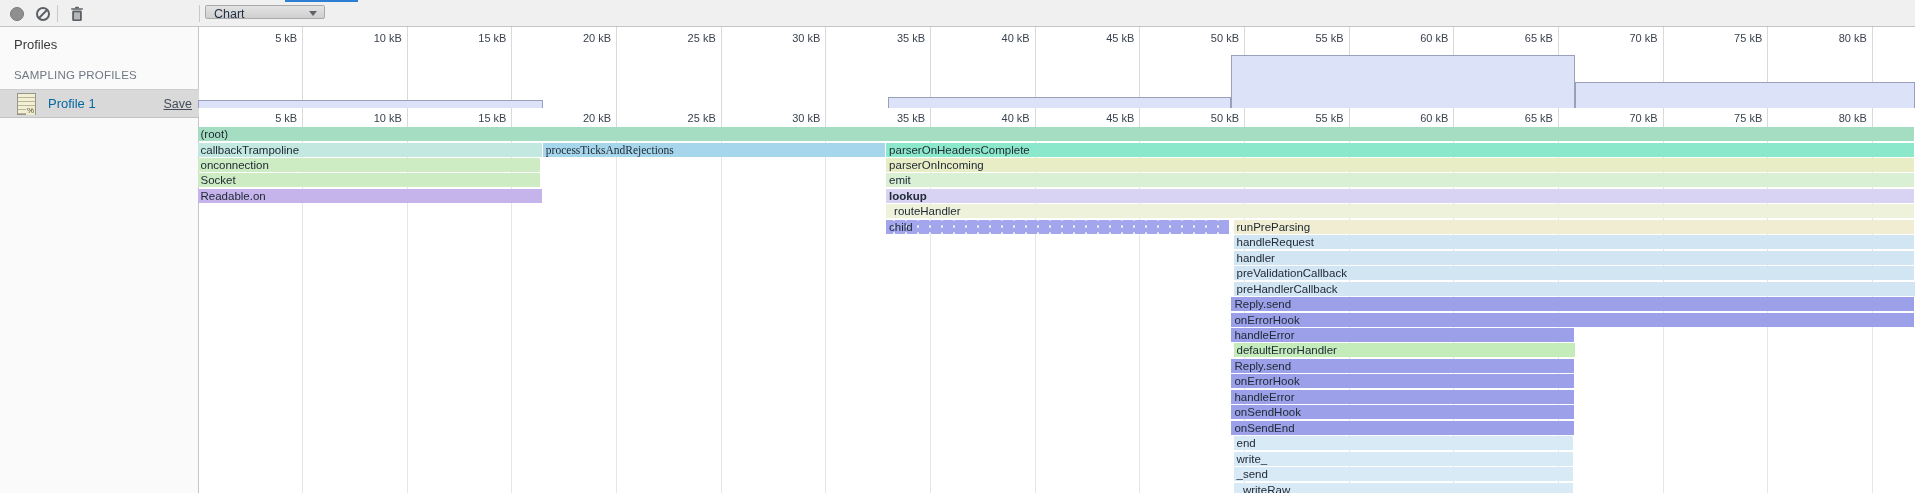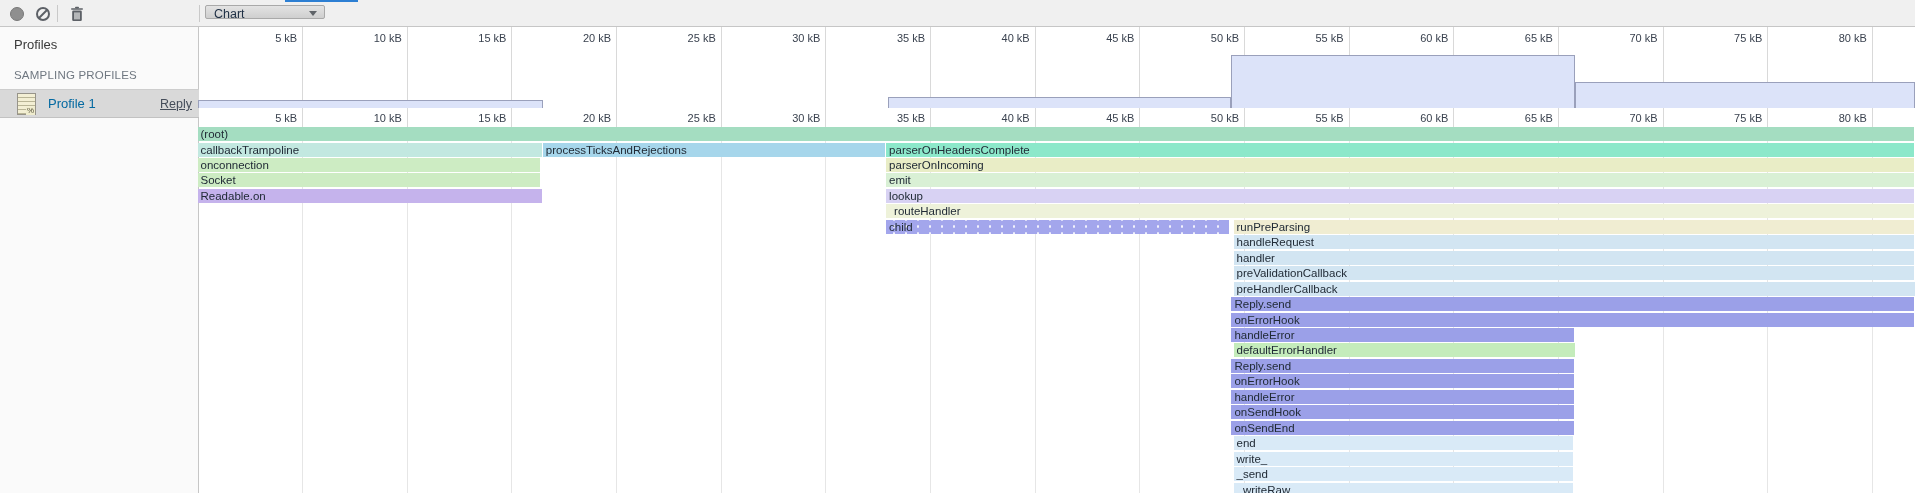--- a/index.html
+++ b/index.html
@@ -82,21 +82,21 @@
   </div>
 
   <div class="sidebar">
     <div class="sb-title">Profiles</div>
     <div class="sb-section">SAMPLING PROFILES</div>
     <div class="sb-row">
       <div class="picon">
           <span>%</span>
         </div>
       <div class="pname">Profile 1</div>
-      <div class="save">Reply</div>
+      <div class="save">Save</div>
     </div>
   </div>
 
   <div class="overview" id="overview">
       <div class="vline" style="left: 103.15px; height: 81px; background: rgb(217, 217, 217);"></div>
       <div class="tick-label" style="left: 38.15px; top: 5px;">5 kB</div>
       <div class="vline" style="left: 207.8px; height: 81px; background: rgb(217, 217, 217);"></div>
       <div class="tick-label" style="left: 142.8px; top: 5px;">10 kB</div>
       <div class="vline" style="left: 312.45px; height: 81px; background: rgb(217, 217, 217);"></div>
       <div class="tick-label" style="left: 247.45px; top: 5px;">15 kB</div>
@@ -179,28 +179,28 @@
       <div class="vline" style="left: 940.35px; height: 366px; background: rgb(230, 230, 230);"></div>
       <div class="vline" style="left: 1045px; height: 366px; background: rgb(230, 230, 230);"></div>
       <div class="vline" style="left: 1149.65px; height: 366px; background: rgb(230, 230, 230);"></div>
       <div class="vline" style="left: 1254.3px; height: 366px; background: rgb(230, 230, 230);"></div>
       <div class="vline" style="left: 1358.95px; height: 366px; background: rgb(230, 230, 230);"></div>
       <div class="vline" style="left: 1463.6px; height: 366px; background: rgb(230, 230, 230);"></div>
       <div class="vline" style="left: 1568.25px; height: 366px; background: rgb(230, 230, 230);"></div>
       <div class="vline" style="left: 1672.9px; height: 366px; background: rgb(230, 230, 230);"></div>
       <div class="bar" style="left: -1.5px; width: 1716.5px; top: 0px; height: 14px; background-color: rgb(164, 221, 193);">(root)</div>
       <div class="bar" style="left: -1.5px; width: 344.345px; top: 15.5px; height: 14px; background-color: rgb(194, 232, 224);">callbackTrampoline</div>
-      <div class="bar" style="left: 343.845px; width: 342.252px; top: 15.5px; height: 14px; background-color: rgb(166, 214, 235);">processTicksAndRejections</div>
+      <div class="bar" style="left: 343.845px; width: 342.252px; top: 15.5px; height: 14px; background-color: rgb(166, 214, 235); font-family: Liberation Serif, serif;">processTicksAndRejections</div>
       <div class="bar" style="left: 687.097px; width: 1027.9px; top: 15.5px; height: 14px; background-color: rgb(140, 232, 202);">parserOnHeadersComplete</div>
       <div class="bar" style="left: -1.5px; width: 342.252px; top: 30.9px; height: 14px; background-color: rgb(205, 236, 195);">onconnection</div>
       <div class="bar" style="left: 687.097px; width: 1027.9px; top: 30.9px; height: 14px; background-color: rgb(233, 237, 198);">parserOnIncoming</div>
       <div class="bar" style="left: -1.5px; width: 342.252px; top: 46.4px; height: 14px; background-color: rgb(205, 236, 195);">Socket</div>
       <div class="bar" style="left: 687.097px; width: 1027.9px; top: 46.4px; height: 14px; background-color: rgb(217, 240, 213);">emit</div>
       <div class="bar" style="left: -1.5px; width: 344.345px; top: 61.8px; height: 14px; background-color: rgb(197, 179, 236);">Readable.on</div>
-      <div class="bar" style="left: 687.097px; width: 1027.9px; top: 61.8px; height: 14px; background-color: rgb(216, 210, 243);">lookup</div>
+      <div class="bar" style="left: 687.097px; width: 1027.9px; top: 61.8px; height: 14px; background-color: rgb(216, 210, 243); font-weight: bold;">lookup</div>
       <div class="bar" style="left: 687.097px; width: 1027.9px; top: 77.3px; height: 14px; background-color: rgb(238, 242, 218); padding-left: 8px;">routeHandler</div>
       <div class="bar dots" style="left: 687.097px; width: 343.299px; top: 92.8px; height: 14px; background-color: rgb(163, 166, 236);">child</div>
       <div class="bar" style="left: 1034.54px; width: 680.465px; top: 108.2px; height: 14px; background-color: rgb(210, 229, 242);">handleRequest</div>
       <div class="bar" style="left: 1034.54px; width: 680.465px; top: 92.8px; height: 14px; background-color: rgb(240, 237, 210);">runPreParsing</div>
       <div class="bar" style="left: 1034.54px; width: 680.465px; top: 123.7px; height: 14px; background-color: rgb(210, 229, 242);">handler</div>
       <div class="bar" style="left: 1034.54px; width: 680.465px; top: 139.1px; height: 14px; background-color: rgb(210, 229, 242);">preValidationCallback</div>
       <div class="bar" style="left: 1034.54px; width: 786px; top: 154.6px; height: 14px; background-color: rgb(210, 229, 242);">preHandlerCallback</div>
       <div class="bar" style="left: 1032.44px; width: 682.558px; top: 170.1px; height: 14px; background-color: rgb(155, 160, 232);">Reply.send</div>
       <div class="bar" style="left: 1032.44px; width: 682.558px; top: 185.5px; height: 14px; background-color: rgb(155, 160, 232);">onErrorHook</div>
       <div class="bar" style="left: 1032.44px; width: 342.252px; top: 201px; height: 14px; background-color: rgb(155, 160, 232);">handleError</div>

